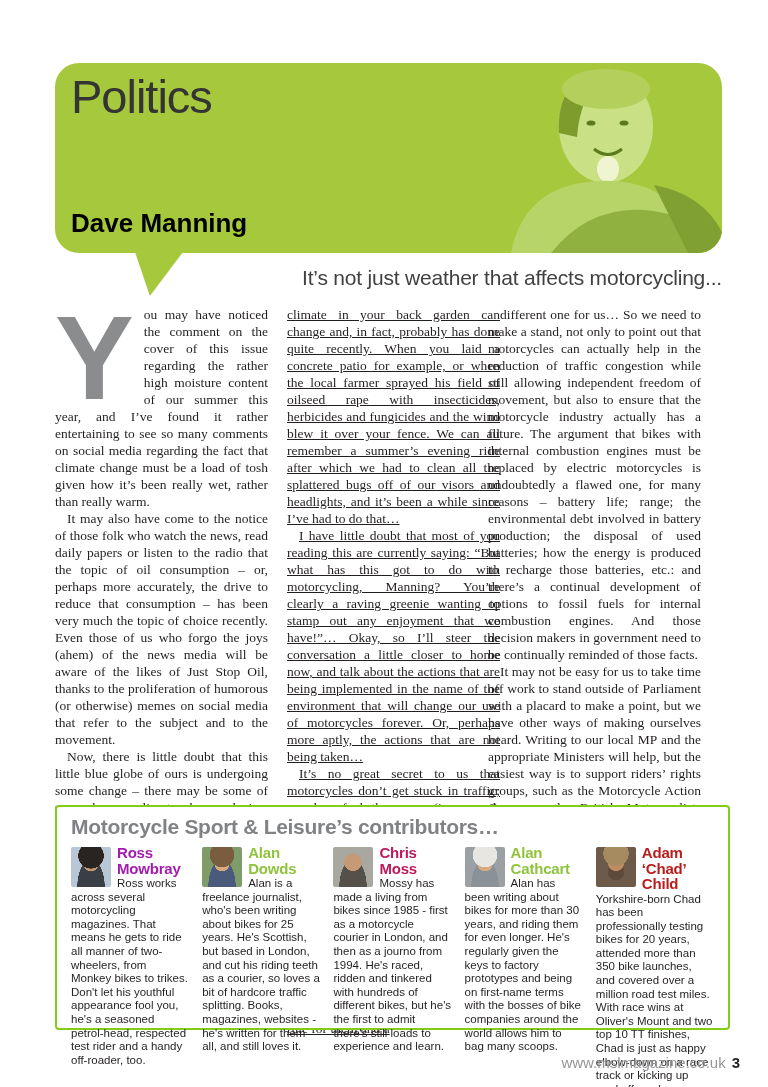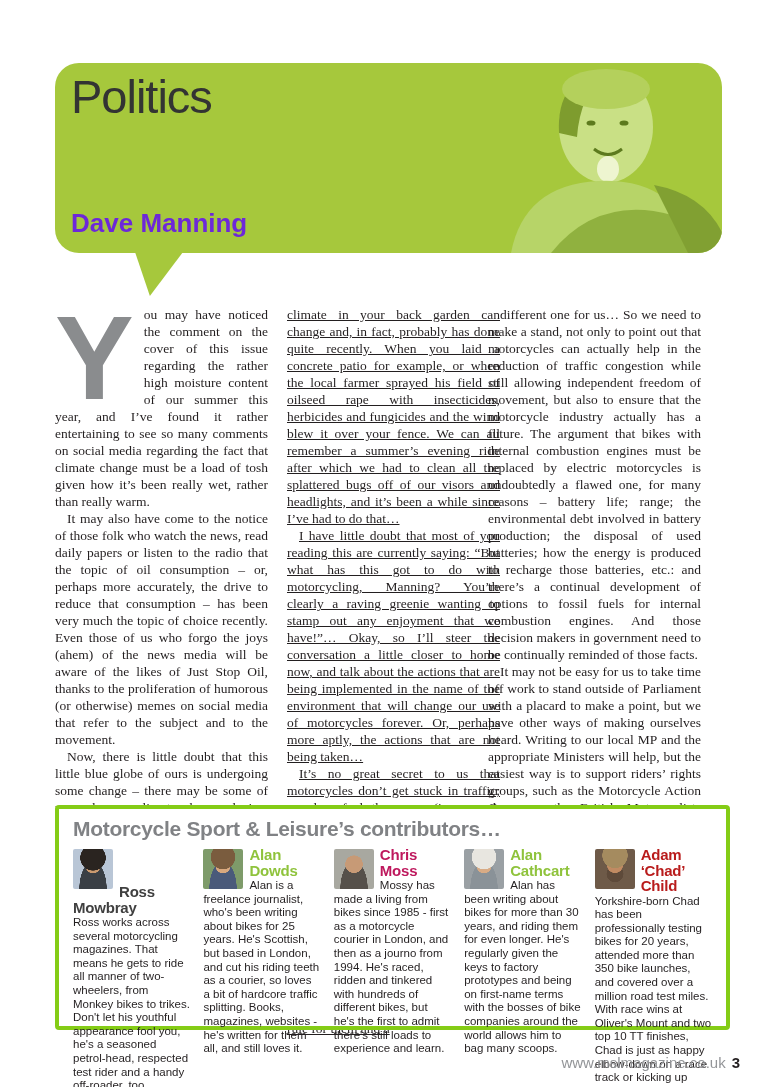--- a/index.html
+++ b/index.html
@@ -4,42 +4,42 @@
 <style>
   html,body{margin:0;padding:0;background:#e8e8e8;}
   #page{position:relative;width:768px;height:1087px;background:#ffffff;margin:0 auto;overflow:hidden;
         font-family:"Liberation Sans",sans-serif;}
 
   
   #header-bubble{position:absolute;left:55px;top:63px;width:667px;height:190px;
     border-radius:24px;overflow:hidden;}
   #section-title{position:absolute;left:16px;top:6px;font-size:47px;font-weight:400;
     letter-spacing:-1px;color:#333433;}
-  #author-name{position:absolute;left:16px;bottom:14px;font-size:26px;font-weight:700;color:#6d28d9;}
+  #author-name{position:absolute;left:16px;bottom:14px;font-size:26px;font-weight:700;color:#000000;}
   #author-photo{position:absolute;right:0;bottom:0;width:262px;height:190px;}
   #bubble-tail{position:absolute;left:135px;top:252px;width:48px;height:44px;
     clip-path:polygon(0 0,100% 0,31% 100%);}
   #subtitle{position:absolute;top:266px;left:55px;width:667px;text-align:right;
     font-size:21px;color:#414042;letter-spacing:-0.2px;}
 
   
   .col{position:absolute;top:306px;width:213px;font-family:"Liberation Serif",serif;
     font-size:13.5px;line-height:17px;color:#231f20;text-align:justify;}
   #col-1{left:55px;} #col-2{left:287px;text-decoration:underline;} #col-3{left:488px;}
   .col p{margin:0;}
   .col p.ind{text-indent:12px;}
   .dropcap{float:left;font-family:"Liberation Sans",sans-serif;font-weight:700;
     font-size:118px;line-height:92px;color:#8a8c8e;margin:6px 10px 0 0;}
   .signature{margin-top:10px;font-family:"Liberation Sans",sans-serif;}
   .sig-name{font-size:17px;font-weight:700;letter-spacing:0.2px;}
   .sig-role{font-size:17px;font-weight:700;color:#1b1b1b;}
 
   
   #contrib-box{position:absolute;left:55px;top:805px;width:675px;height:225px;
-    border:4px solid #84cc16;border-radius:4px;box-sizing:border-box;background:#fff;}
+    border:2px solid #84cc16;border-radius:4px;box-sizing:border-box;background:#fff;}
   #contrib-heading{margin:8px 0 6px 14px;font-size:21px;font-weight:700;color:#808285;letter-spacing:-0.3px;}
   #contrib-grid{display:flex;gap:13px;padding:0 14px;}
   .contrib{width:119px;font-size:11.5px;line-height:13.6px;color:#231f20;}
   .contrib .thumb{float:left;width:40px;height:40px;margin:2px 6px 2px 0;border-radius:2px;}
   .contrib .cname{font-size:15px;line-height:15.5px;font-weight:700;letter-spacing:-0.2px;}
   .contrib .bio{margin-top:1px;}
 
   
   #footer{position:absolute;right:28px;top:1054px;display:flex;align-items:baseline;gap:6px;}
   #footer-url{font-size:15px;color:#939598;}
@@ -61,20 +61,21 @@
       <ellipse cx="168" cy="60" rx="4.5" ry="2.6" fill="#5d7a1e"></ellipse>
       <path d="M138 86 Q152 97 166 86" stroke="#5d7a1e" stroke-width="3" fill="none"></path>
       <ellipse cx="152" cy="106" rx="11" ry="13" fill="#eef5d0"></ellipse>
       <path d="M55 190 Q68 122 142 118 Q222 114 244 190 Z" fill="#b7d468"></path>
       <path d="M95 190 Q142 132 216 152 L242 190 Z" fill="#90b13f"></path>
       <path d="M198 122 Q252 132 270 178 L270 190 L232 190 Z" fill="#81a032"></path>
     </svg>
   </div>
   <div id="bubble-tail" style="background:#a6c83c;"></div>
 
+  <div id="subtitle">It’s not just weather that affects motorcycling...</div>
 
   <div class="col" id="col-1">
     <p><span class="dropcap" style="color:#8a8c8e;">Y</span><span>ou may have noticed the comment on the cover of this issue regarding the rather high moisture content of our summer this year, and I’ve found it rather entertaining to see so many comments on social media regarding the fact that climate change must be a load of tosh given how it’s been really wet, rather than really warm.</span></p>
     <p class="ind">It may also have come to the notice of those folk who watch the news, read daily papers or listen to the radio that the topic of oil consumption – or, perhaps more accurately, the drive to reduce that consumption – has been very much the topic of choice recently. Even those of us who forgo the joys (ahem) of the news media will be aware of the likes of Just Stop Oil, thanks to the proliferation of humorous (or otherwise) memes on social media that refer to the subject and to the movement.</p>
     <p class="ind">Now, there is little doubt that this little blue globe of ours is undergoing some change – there may be some of you who are climate change deniers who are convinced that it’s all a con to allow the Powers That Be to tax us more and make our lives more miserable. But one has to remember that the term ‘climate change’ isn’t just about global warming, the melting of the ice caps or the potential ability to grow olives in Yorkshire. The word ‘climate’ can be used in a local reference as well as a global one. So the</p>
   </div>
 
   <div class="col" id="col-2">
     <p>climate in your back garden can change and, in fact, probably has done quite recently. When you laid a concrete patio for example, or when the local farmer sprayed his field of oilseed rape with insecticides, herbicides and fungicides and the wind blew it over your fence. We can all remember a summer’s evening ride after which we had to clean all the splattered bugs off of our visors and headlights, and it’s been a while since I’ve had to do that…</p>
     <p class="ind">I have little doubt that most of you reading this are currently saying: “But what has this got to do with motorcycling, Manning? You’re clearly a raving greenie wanting to stamp out any enjoyment that we have!”… Okay, so I’ll steer the conversation a little closer to home now, and talk about the actions that are being implemented in the name of the environment that will change our use of motorcycles forever. Or, perhaps more aptly, the actions that are not being taken…</p>
@@ -91,21 +92,21 @@
       <div class="sig-role">Editor</div>
     </div>
   </div>
 
   <div id="contrib-box">
     <div id="contrib-heading">Motorcycle Sport &amp; Leisure’s contributors…</div>
     <div id="contrib-grid">
 
       <div class="contrib">
         <span class="thumb" style="background: radial-gradient(circle at 50% 22%, #2a2420 0 34%, transparent 35%), radial-gradient(circle at 50% 42%, #c9996f 0 24%, transparent 25%), radial-gradient(ellipse at 50% 100%, #3a3f45 0 48%, transparent 49%), #b9c6d6"></span>
-        <div class="cname" style="color:#404040;margin-top:37px;">
+        <div class="cname" style="color:#a21caf;">
           <div>Ross</div>
           <div>Mowbray</div>
         </div>
         <div class="bio">Ross works across several motorcycling magazines. That means he gets to ride all manner of two-wheelers, from Monkey bikes to trikes. Don't let his youthful appearance fool you, he's a seasoned petrol-head, respected test rider and a handy off-roader, too.</div>
       </div>
 
       <div class="contrib">
         <span class="thumb" style="background: radial-gradient(circle at 50% 20%, #7a5c3e 0 32%, transparent 33%), radial-gradient(circle at 50% 42%, #d8a87e 0 24%, transparent 25%), radial-gradient(ellipse at 50% 100%, #4a5a7a 0 48%, transparent 49%), #7e9b6a"></span>
         <div class="cname" style="color:#8fc33c;">
           <div>Alan</div>

